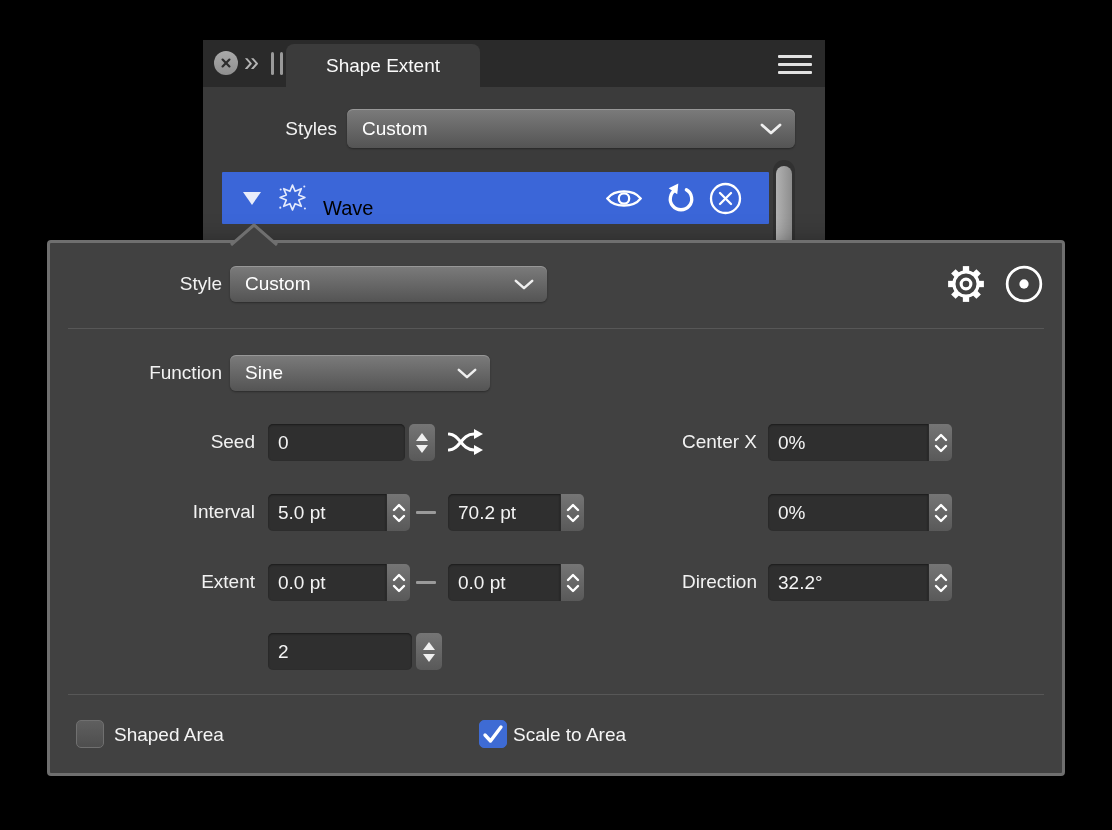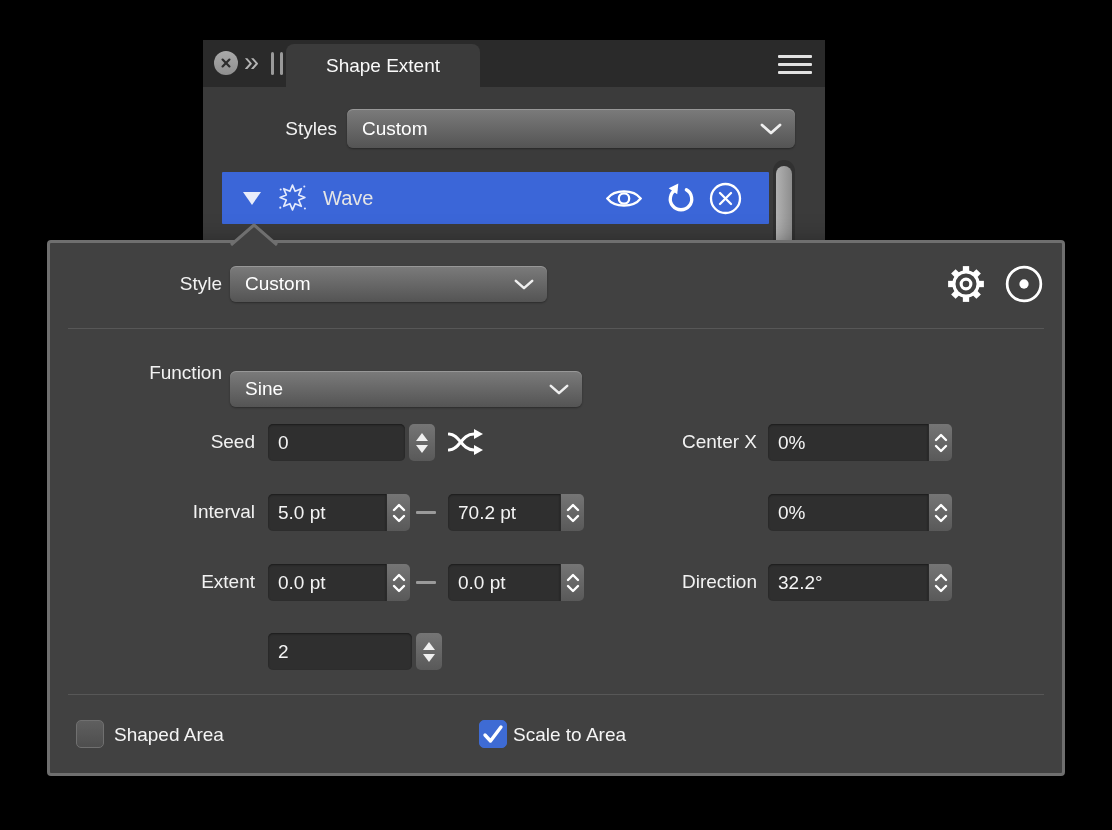--- a/index.html
+++ b/index.html
@@ -26,21 +26,21 @@
 
   .dropdown{background:linear-gradient(180deg,#7b7b7b,#545454);border-radius:6px;
     box-shadow:inset 0 1px 0 rgba(255,255,255,.22), 0 1px 2px rgba(0,0,0,.35);
     display:flex;align-items:center;justify-content:space-between;padding:0 13px 0 15px;
     font-size:19px;color:#ffffff;box-sizing:border-box;cursor:pointer;}
 
   
   .wave-row{left:19px;top:132px;width:547px;height:52px;background:#3b66d8;border-radius:1px;}
   .disclosure{left:21px;top:20px;width:0;height:0;border-left:9px solid transparent;
     border-right:9px solid transparent;border-top:13px solid #e9edfb;}
-  .wave-label{left:101px;top:0;height:48px;line-height:52px;font-size:20px;color:#e5e5e5;}
+  .wave-label{left:101px;top:10px;height:48px;line-height:52px;font-size:20px;color:#000000;}
 
   .scroll-track{left:570px;top:120px;width:22px;height:142px;background:#313131;border-radius:11px;}
   .scroll-thumb{left:573px;top:126px;width:16px;height:100px;border-radius:8px;
     background:linear-gradient(90deg,#b2b2b2,#8d8d8d);}
 
   
   .popover{left:47px;top:240px;width:1012px;height:530px;background:#414141;
     border:3px solid #6f6f6f;border-radius:4px;z-index:5;
     box-shadow:0 10px 30px rgba(0,0,0,.6);}
   .popover-arrow{left:180px;top:-21px;width:48px;height:24px;}
@@ -176,21 +176,21 @@
   <div class="abs icon-btn" style="left:953px;top:20px;width:42px;height:42px;">
     <svg width="40" height="40" viewBox="0 0 38 38">
       <circle cx="19" cy="19" r="16" fill="none" stroke="#fff" stroke-width="2.6"></circle>
       <circle cx="19" cy="19" r="4.4" fill="#fff"></circle>
     </svg>
   </div>
 
   <div class="abs divider" style="left:18px;top:85px;width:976px;"></div>
 
   <div class="abs label" style="left:0;top:119px;width:172px;">Function</div>
-  <div class="abs dropdown" style="left:180px;top:112px;width:352px;height:36px;margin-top:16px;">
+  <div class="abs dropdown" style="left:180px;top:112px;width:260px;height:36px;">
     <span>Sine</span>
     <svg width="20" height="11" viewBox="0 0 22 12">
       <polyline points="2,2 11,10 20,2" fill="none" stroke="#efefef" stroke-width="2.8" stroke-linecap="round" stroke-linejoin="round"></polyline>
     </svg>
   </div>
 
   <div class="abs label" style="left:0;top:188px;width:205px;">Seed</div>
   <div class="abs field rounded" style="left:218px;top:181px;width:137px;height:37px;line-height:37px;">0</div>
   <div class="abs stepper-tri" style="left:359px;top:181px;">
     <div class="tri-up"></div>

